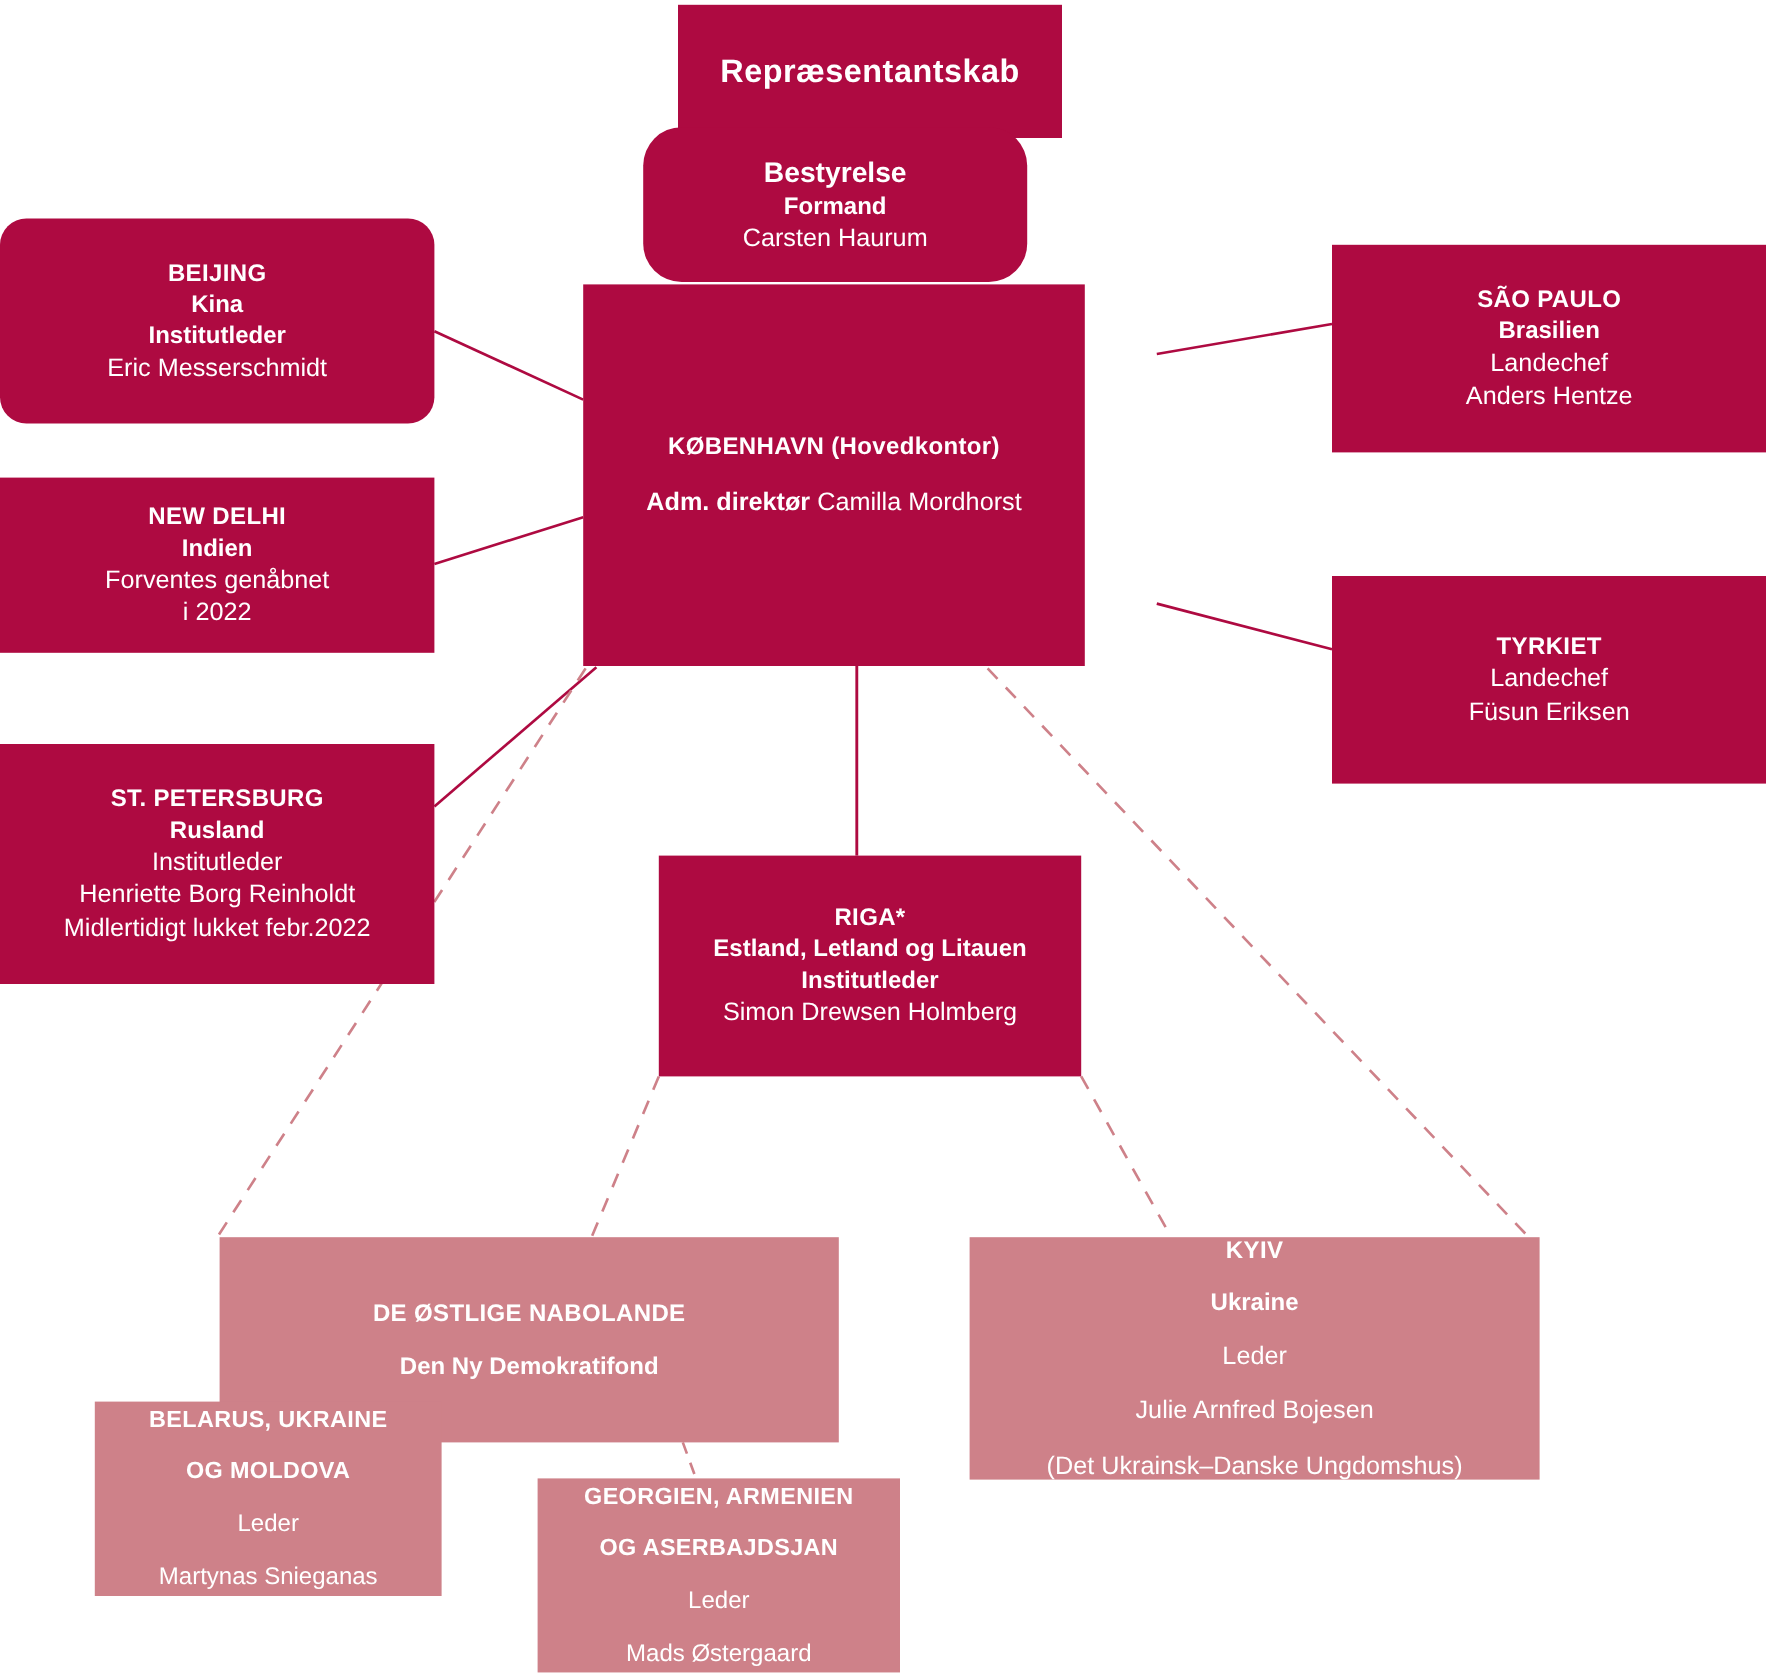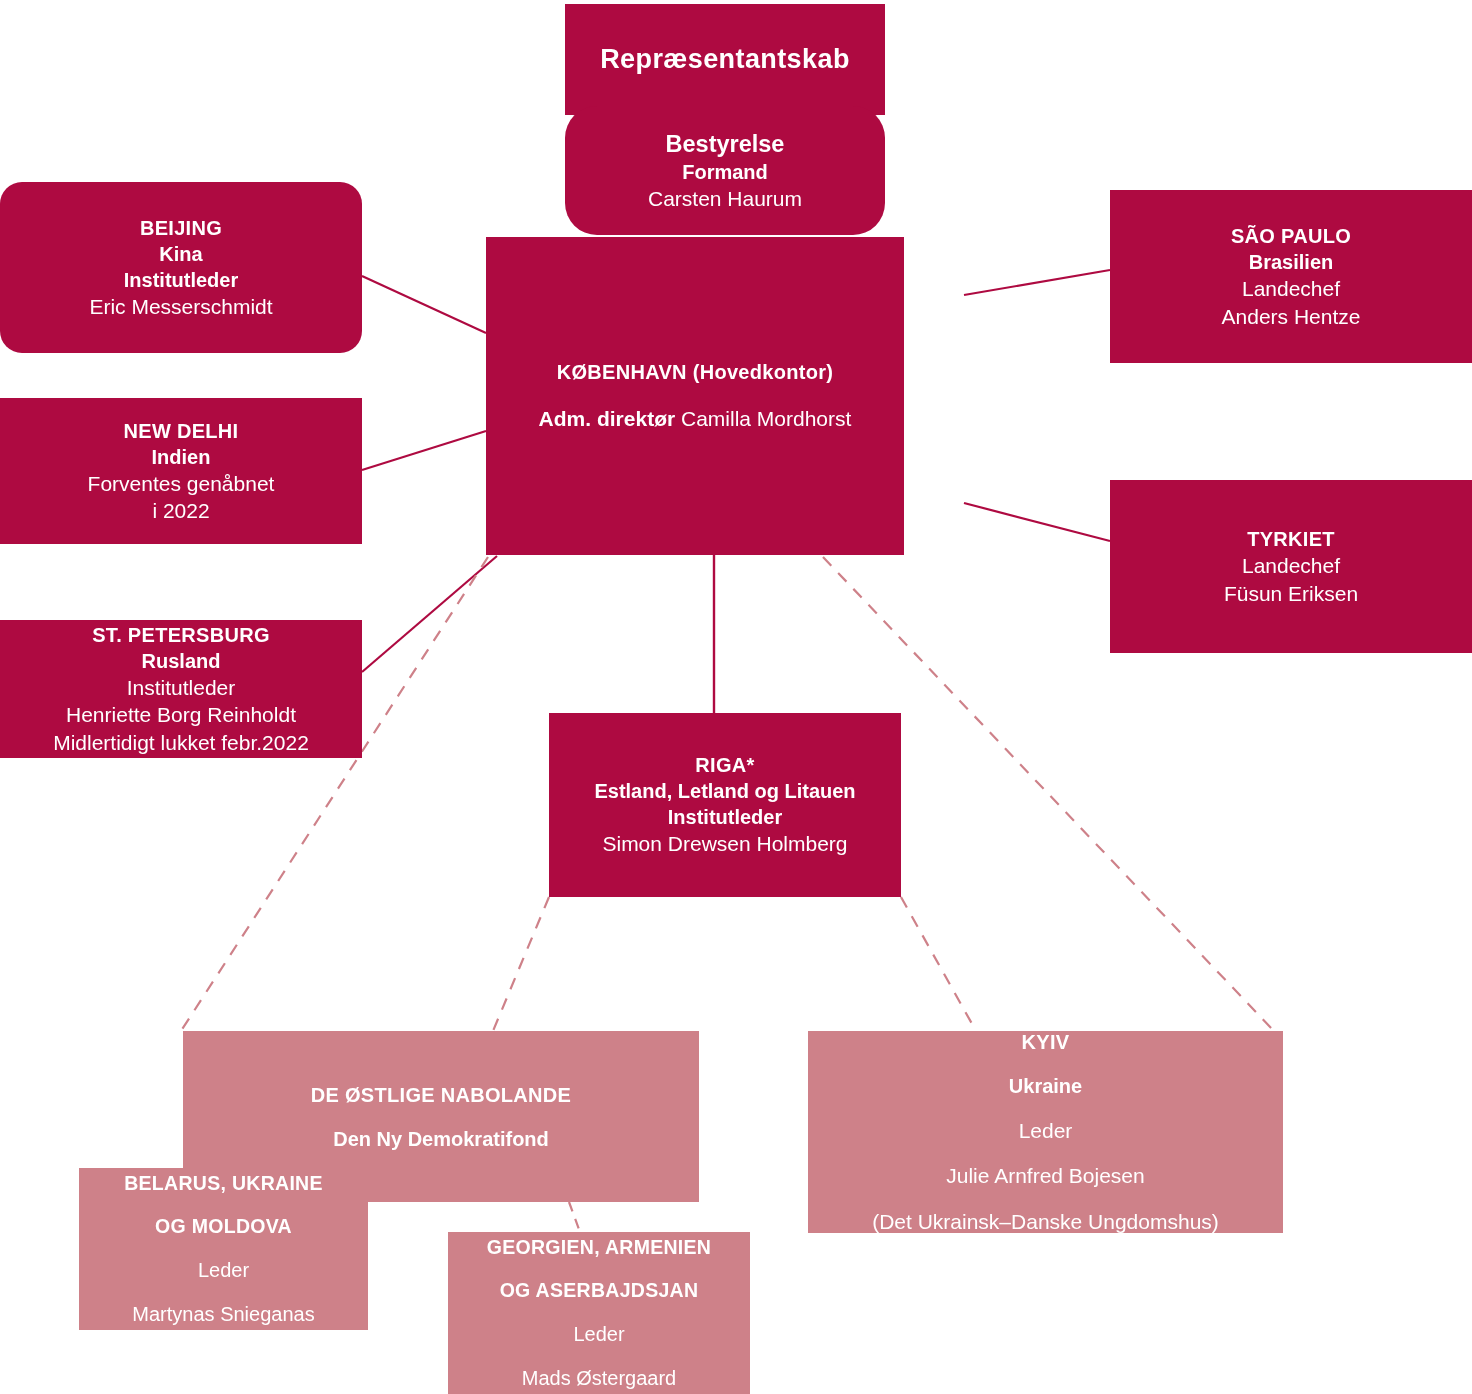--- a/index.html
+++ b/index.html
@@ -69,21 +69,21 @@
     <line x1="549" y1="897" x2="493" y2="1031" stroke="#ce8189" stroke-width="2.2" stroke-dasharray="12 10"></line>
     <line x1="901" y1="897" x2="976" y2="1031" stroke="#ce8189" stroke-width="2.2" stroke-dasharray="12 10"></line>
     <line x1="277" y1="1202" x2="268" y2="1232" stroke="#ce8189" stroke-width="2.2" stroke-dasharray="10 8"></line>
     <line x1="569" y1="1202" x2="580" y2="1232" stroke="#ce8189" stroke-width="2.2" stroke-dasharray="10 8"></line>
   </svg>
 
   <div class="node dark" style="left:565px; top:4px; width:320px; height:111px;">
     <span class="ln caps t-28">Repræsentantskab</span>
   </div>
 
-  <div class="node dark" style="left:565px; top:106px; width:320px; height:129px;border-radius:32px;">
+  <div class="node dark" style="left:536px; top:106px; width:320px; height:129px;border-radius:32px;">
     <span class="ln bold t-24">Bestyrelse</span>
     <span class="ln bold t-20">Formand</span>
     <span class="ln t-21">Carsten Haurum</span>
   </div>
 
   <div class="node dark" style="left:486px; top:237px; width:418px; height:318px;">
     <span class="ln caps t-20">KØBENHAVN (Hovedkontor)</span>
     <span class="gap-md"></span>
     <span class="ln t-21">
       <b>Adm. direktør</b>
@@ -98,29 +98,29 @@
     <span class="ln t-21">Eric Messerschmidt</span>
   </div>
 
   <div class="node dark" style="left:0px; top:398px; width:362px; height:146px;">
     <span class="ln caps t-20">NEW DELHI</span>
     <span class="ln bold t-20">Indien</span>
     <span class="ln t-21">Forventes genåbnet</span>
     <span class="ln t-21">i 2022</span>
   </div>
 
-  <div class="node dark" style="left:0px; top:620px; width:362px; height:138px;">
+  <div class="node dark" style="left:0px; top:620px; width:362px; height:200px;">
     <span class="ln caps t-20">ST. PETERSBURG</span>
     <span class="ln bold t-20">Rusland</span>
     <span class="ln t-21">Institutleder</span>
     <span class="ln t-21">Henriette Borg Reinholdt</span>
     <span class="ln t-21">Midlertidigt lukket febr.2022</span>
   </div>
 
-  <div class="node dark" style="left:1110px; top:190px; width:362px; height:173px;">
+  <div class="node dark" style="left:1110px; top:204px; width:362px; height:173px;">
     <span class="ln caps t-20">SÃO PAULO</span>
     <span class="ln bold t-20">Brasilien</span>
     <span class="ln t-21">Landechef</span>
     <span class="ln t-21">Anders Hentze</span>
   </div>
 
   <div class="node dark" style="left:1110px; top:480px; width:362px; height:173px;">
     <span class="ln caps t-20">TYRKIET</span>
     <span class="ln t-21">Landechef</span>
     <span class="ln t-21">Füsun Eriksen</span>

